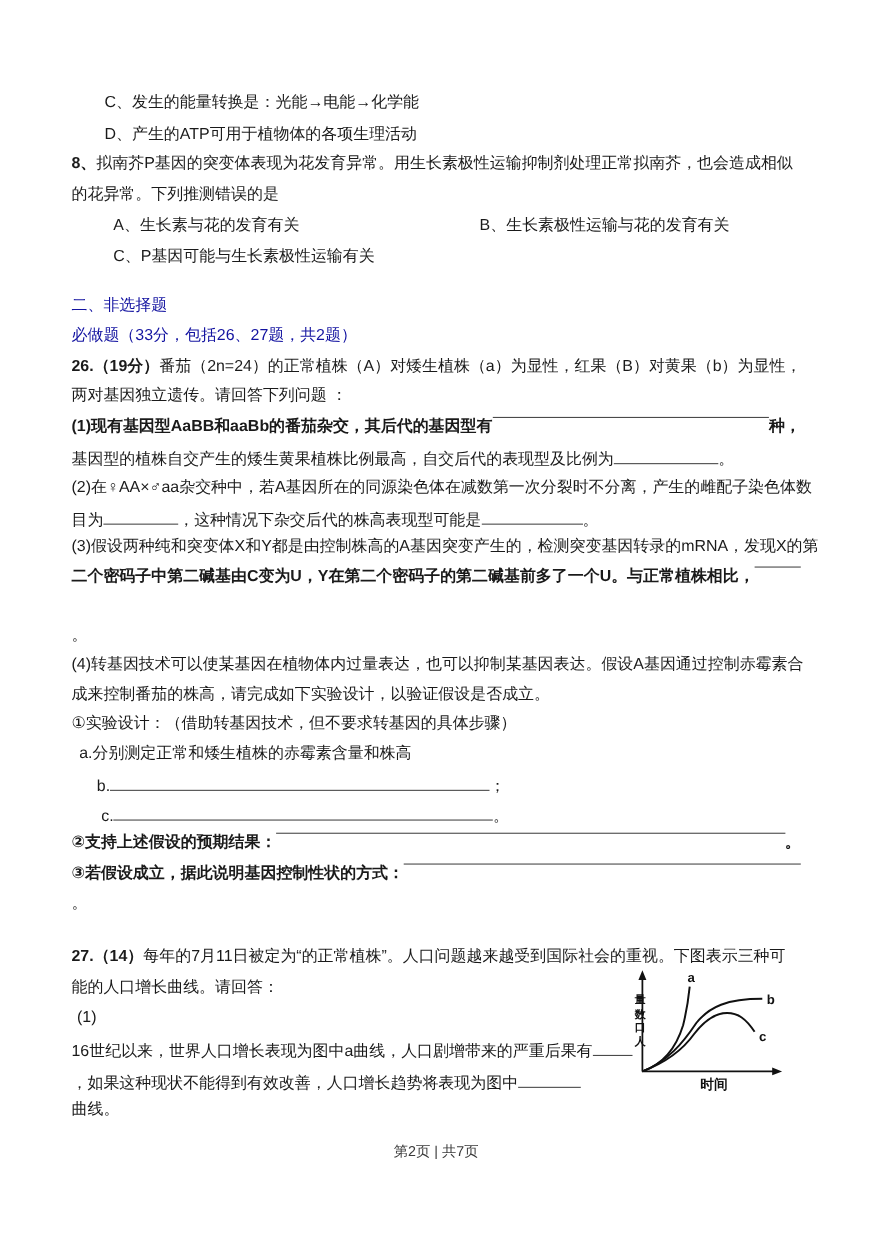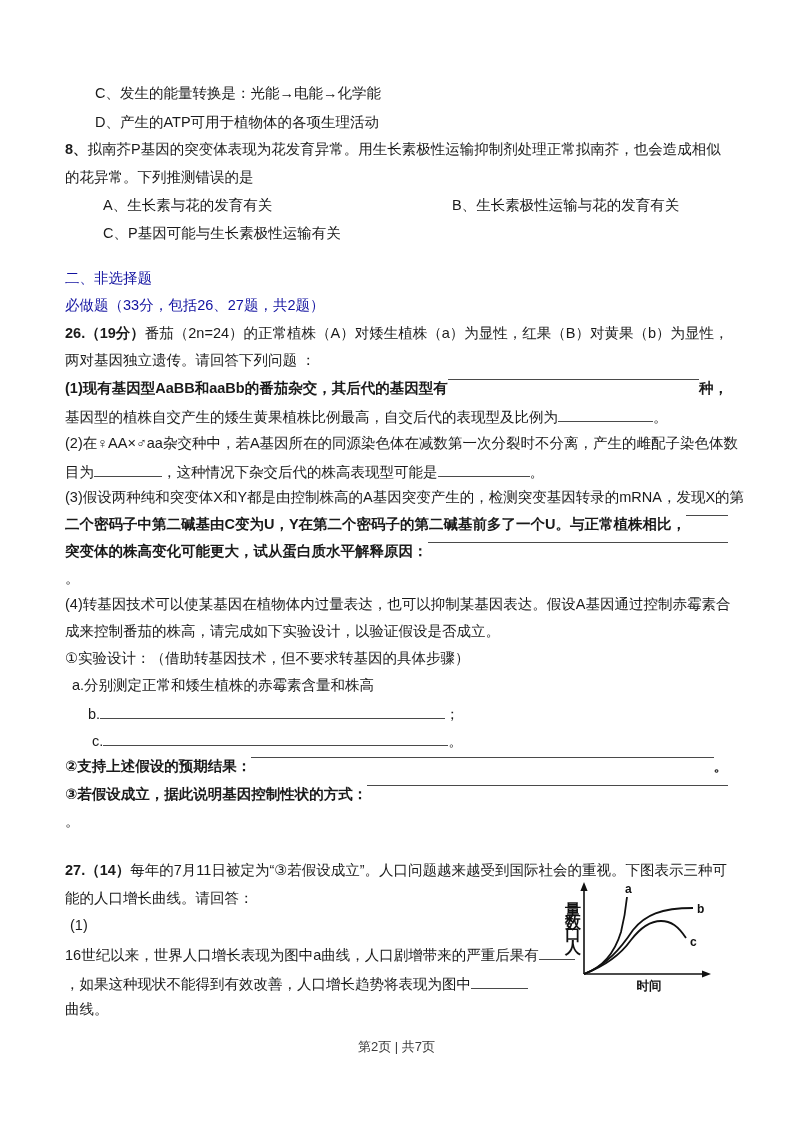--- a/index.html
+++ b/index.html
@@ -42,39 +42,39 @@
   }
   .chart{
     position:absolute;left:549px;top:880px;width:172px;height:124px;
   }
   .chart svg{display:block;}
   .chart text{
     font-family:"Liberation Sans","DejaVu Sans",sans-serif;
     font-weight:bold;fill:#111;
   }
   .ylabel{
-    position:absolute;left:16px;top:24px;width:14px;
-    font-size:16px;line-height:12.5px;font-weight:bold;
+    position:absolute;left:28px;top:24px;width:14px;
+    font-size:10px;line-height:12.5px;font-weight:bold;
     word-break:break-all;white-space:normal;color:#111;
   }
 </style>
 </head>
 <body>
 
 <div class="page">
 
   <div class="line" style="top:84px;left:95px"><span>C、发生的能量转换是：光能→电能→化学能</span></div>
   <div class="line" style="top:113px;left:95px"><span>D、产生的ATP可用于植物体的各项生理活动</span></div>
 
   <div class="line" style="top:140px">
     <span class="b">8、</span><span>拟南芥P基因的突变体表现为花发育异常。用生长素极性运输抑制剂处理正常拟南芥，也会造成相似</span>
   </div>
   <div class="line" style="top:168px"><span>的花异常。下列推测错误的是</span></div>
   <div class="line" style="top:196px;left:103px"><span>A、生长素与花的发育有关</span></div>
-  <div class="line" style="top:196px;left:452px"><span>B、生长素极性运输与花的发育有关</span></div>
+  <div class="line" style="top:196px;left:436px"><span>B、生长素极性运输与花的发育有关</span></div>
   <div class="line" style="top:224px;left:103px"><span>C、P基因可能与生长素极性运输有关</span></div>
 
   <div class="line blue" style="top:269px"><span>二、非选择题</span></div>
   <div class="line blue" style="top:296px"><span>必做题（33分，包括26、27题，共2题）</span></div>
 
   <div class="line" style="top:324px">
     <span class="b">26.（19分）</span><span>番茄（2n=24）的正常植株（A）对矮生植株（a）为显性，红果（B）对黄果（b）为显性，</span>
   </div>
   <div class="line" style="top:351px"><span>两对基因独立遗传。请回答下列问题 ：</span></div>
 
@@ -90,24 +90,20 @@
   <div class="line" style="top:434px"><span>(2)在♀AA×♂aa杂交种中，若A基因所在的同源染色体在减数第一次分裂时不分离，产生的雌配子染色体数</span></div>
   <div class="line" style="top:461px">
     <span>目为</span><span class="blank" style="width:68px"></span><span>，这种情况下杂交后代的株高表现型可能是</span><span class="blank" style="width:92px"></span><span>。</span>
   </div>
 
   <div class="line" style="top:488px"><span>(3)假设两种纯和突变体X和Y都是由控制株高的A基因突变产生的，检测突变基因转录的mRNA，发现X的第</span></div>
   <div class="line flexline" style="top:515px">
     <span>二个密码子中第二碱基由C变为U，Y在第二个密码子的第二碱基前多了一个U。与正常植株相比，</span>
       <span class="blank grow" style="max-width:70px"></span>
   </div>
-  <div class="line flexline" style="top:542px">
-    <span>突变体的株高变化可能更大，试从蛋白质水平解释原因：</span>
-      <span class="blank grow"></span>
-  </div>
   <div class="line" style="top:569px"><span>。</span></div>
 
   <div class="line" style="top:595px"><span>(4)转基因技术可以使某基因在植物体内过量表达，也可以抑制某基因表达。假设A基因通过控制赤霉素合</span></div>
   <div class="line" style="top:622px"><span>成来控制番茄的株高，请完成如下实验设计，以验证假设是否成立。</span></div>
   <div class="line" style="top:649px"><span>①实验设计：（借助转基因技术，但不要求转基因的具体步骤）</span></div>
   <div class="line" style="top:676px;left:72px"><span>a.分别测定正常和矮生植株的赤霉素含量和株高</span></div>
   <div class="line" style="top:703px;left:88px">
     <span>b.</span><span class="blank" style="width:345px"></span><span>；</span>
   </div>
   <div class="line" style="top:730px;left:92px">
@@ -118,21 +114,21 @@
       <span class="blank grow"></span>
       <span>。</span>
   </div>
   <div class="line flexline" style="top:785px">
     <span>③若假设成立，据此说明基因控制性状的方式：</span>
       <span class="blank grow"></span>
   </div>
   <div class="line" style="top:812px"><span>。</span></div>
 
   <div class="line" style="top:861px">
-    <span class="b">27.（14）</span><span>每年的7月11日被定为“③若假设成立”。人口问题越来越受到国际社会的重视。下图表示三种可</span>
+    <span class="b">27.（14）</span><span>每年的7月11日被定为“的正常植株”。人口问题越来越受到国际社会的重视。下图表示三种可</span>
   </div>
   <div class="line" style="top:889px"><span>能的人口增长曲线。请回答：</span></div>
   <div class="line" style="top:916px;left:70px"><span>(1)</span></div>
   <div class="line" style="top:944px">
     <span>16世纪以来，世界人口增长表现为图中a曲线，人口剧增带来的严重后果有</span><span class="blank" style="width:36px"></span>
   </div>
   <div class="line" style="top:973px">
     <span>，如果这种现状不能得到有效改善，人口增长趋势将表现为图中</span><span class="blank" style="width:57px"></span>
   </div>
   <div class="line" style="top:1000px"><span>曲线。</span></div>

